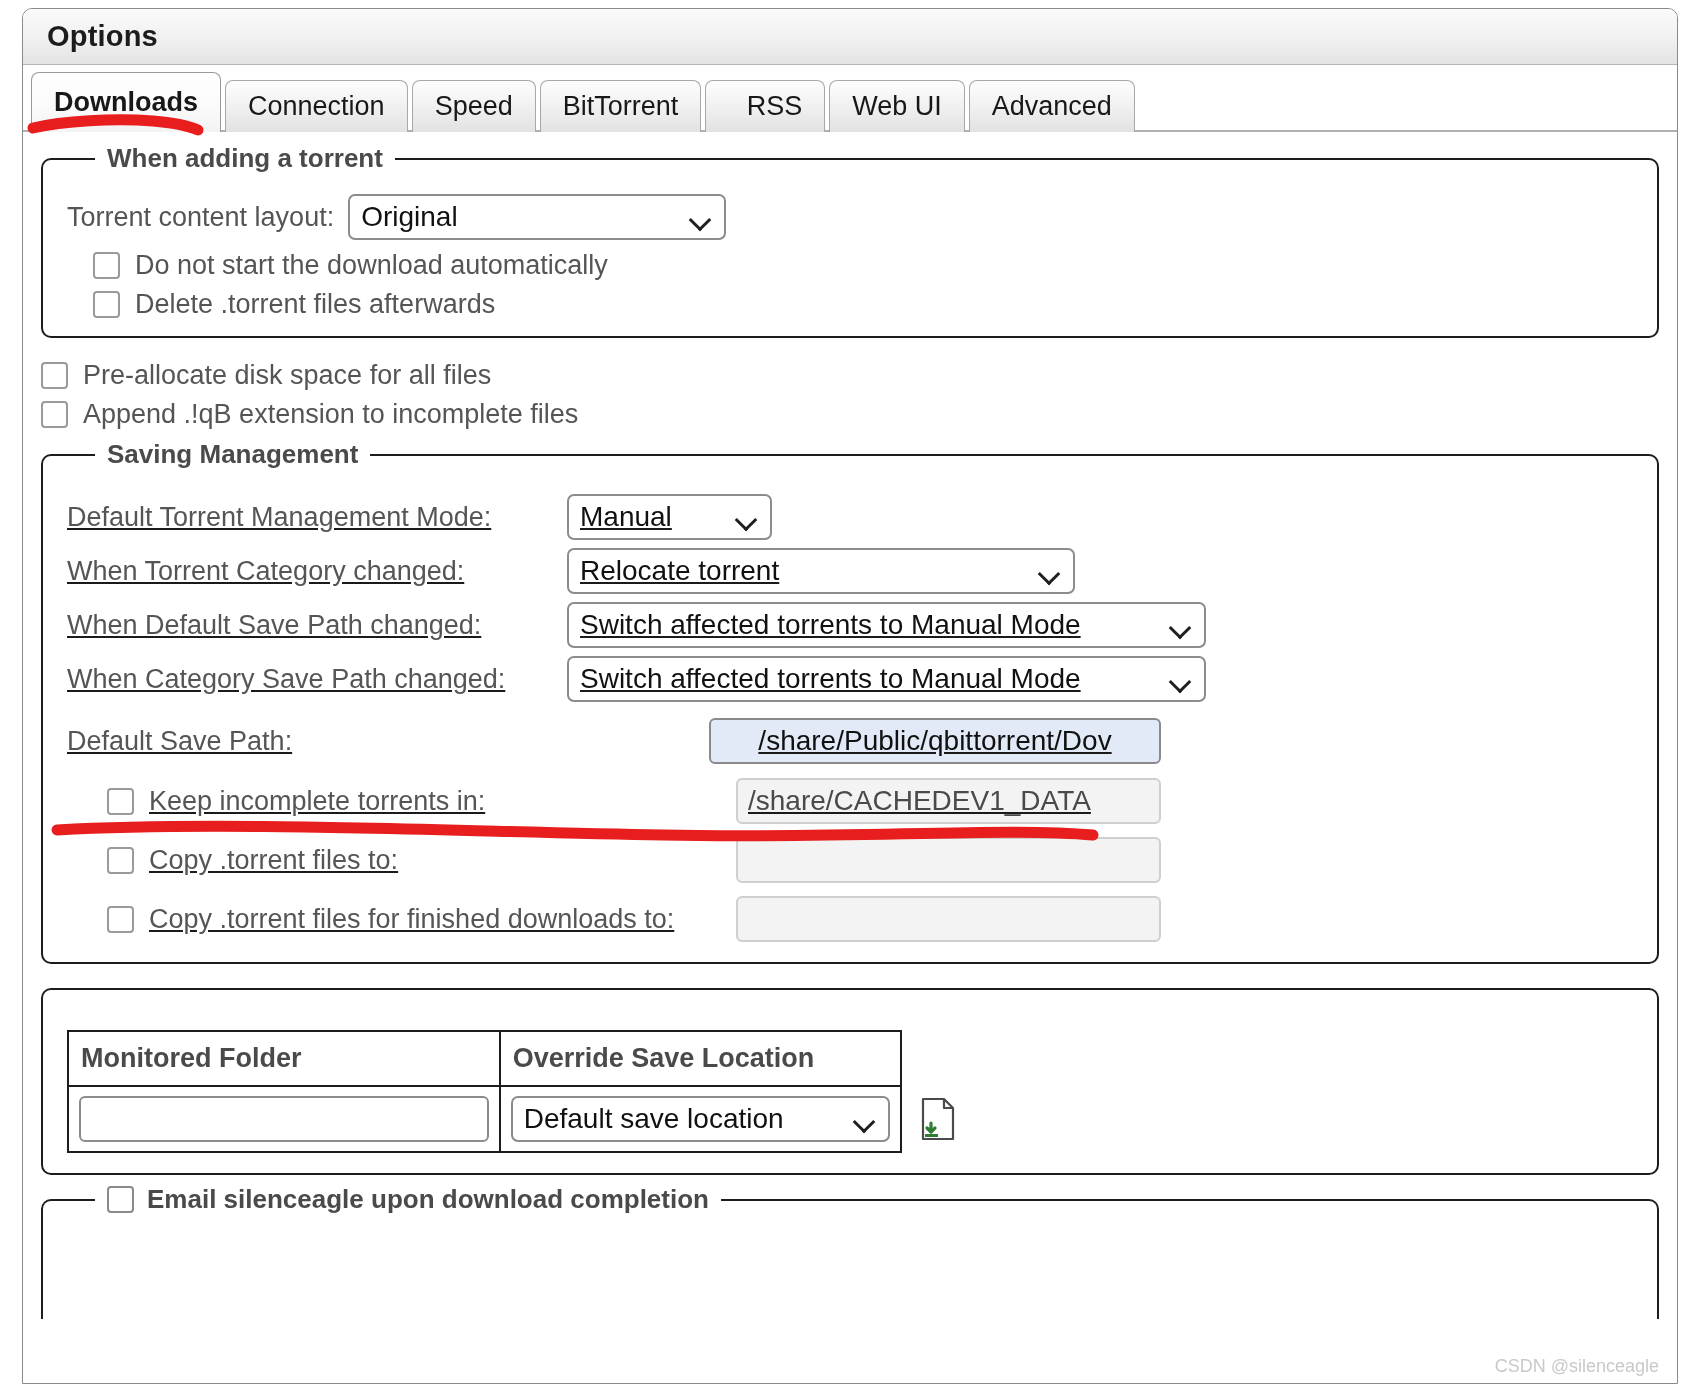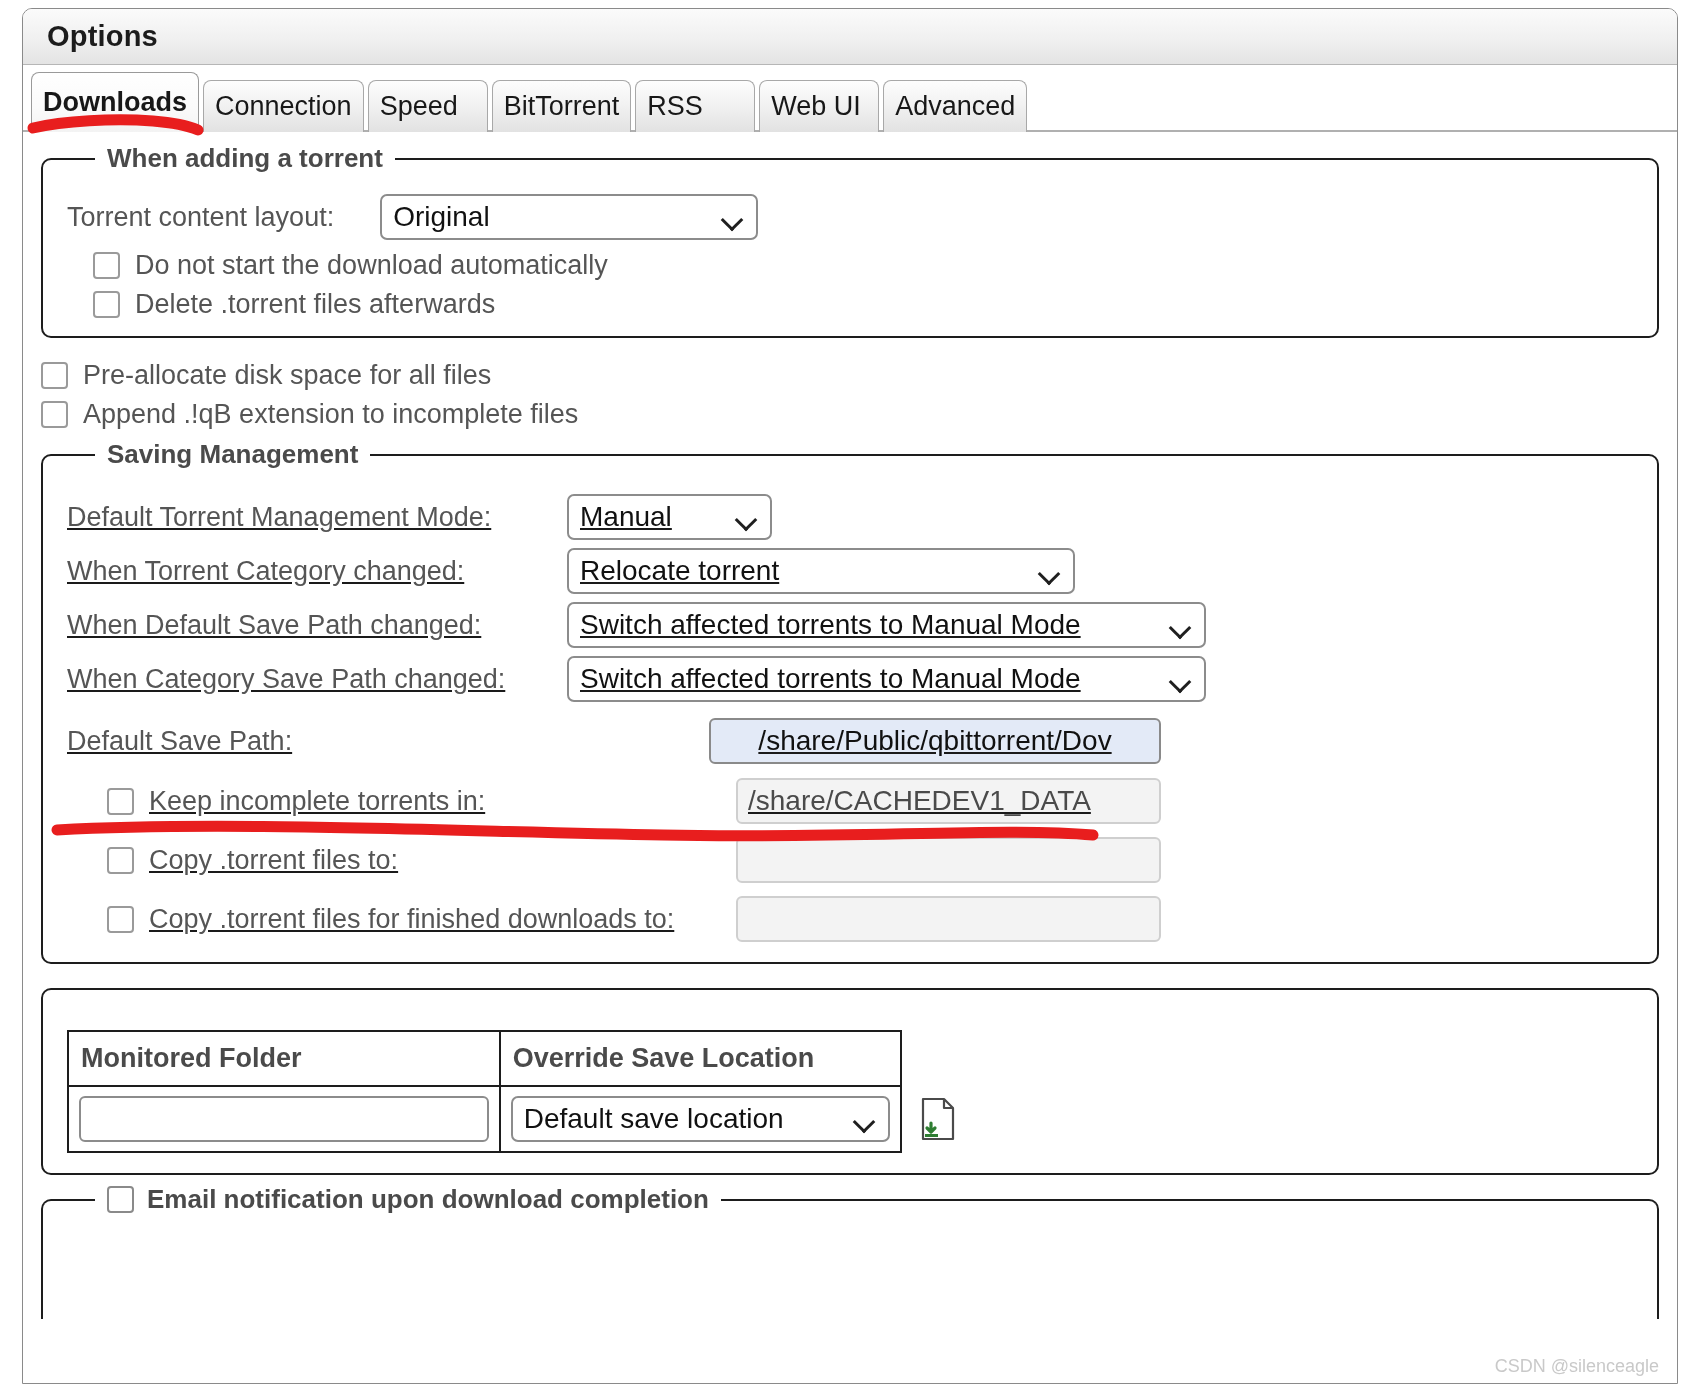--- a/index.html
+++ b/index.html
@@ -60,24 +60,24 @@
     display: flex;
     align-items: flex-end;
     height: 67px;
     position: relative;
     z-index: 2;
   }
   .tab {
     height: 52px;
     min-width: 120px;
     margin-right: 4px;
-    padding: 0 11px;
-    display: flex;
-    align-items: center;
-    justify-content: flex-start;
+    padding: 0 22px;
+    display: flex;
+    align-items: center;
+    justify-content: flex-end;
     background: linear-gradient(to bottom, #fdfdfd 0%, #f2f2f2 45%, #e2e2e2 100%);
     border: 1px solid #a8a8a8;
     border-bottom: none;
     border-radius: 8px 8px 0 0;
     font-size: 27px;
     color: #181818;
     box-sizing: border-box;
     white-space: nowrap;
   }
   .tab.active {
@@ -307,21 +307,21 @@
       </div>
     </div>
     <div id="tabline"></div>
   </div>
 
   <div id="content">
 
     <div class="groupbox" style="margin-top:26px; padding-bottom:14px;">
       <div class="legend">When adding a torrent</div>
 
-      <div class="row" style="margin-top:6px; margin-bottom:10px;gap:32px;">
+      <div class="row" style="margin-top:6px; margin-bottom:10px;">
         <span class="lbl" style="margin-right:14px;">Torrent content layout:</span>
         <div class="combo" style="width:378px;">
           <span>Original</span>
           <span class="chev"></span>
         </div>
       </div>
 
       <div class="row" style="margin-bottom:8px;">
         <span class="cb" style="margin-left:26px;"></span>
         <span class="lbl">Do not start the download automatically</span>
@@ -443,21 +443,21 @@
             <path d="M11 26 V34 M7 31 L11 35 L15 31" fill="none" stroke="#2e7d32" stroke-width="3.2" stroke-linecap="round" stroke-linejoin="round"></path>
             <rect x="5" y="37" width="13" height="3" fill="#2e7d32"></rect>
           </svg>
         </span>
       </div>
     </div>
 
     <div class="groupbox" style="margin-top:24px; height:120px; border-bottom:none; border-radius:10px 10px 0 0;">
       <div class="legend" style="left:52px; display:flex; align-items:center;">
         <span class="cb" style="margin-right:13px; border-color:#8a8a8a;"></span>
-        <span>Email notification upon download completion</span>
+        <span>Email silenceagle upon download completion</span>
       </div>
     </div>
 
   </div>
 
   <svg class="annot" style="left:0; top:0; width:1656px; height:1376px;" viewBox="0 0 1656 1376" xmlns="http://www.w3.org/2000/svg">
 
     <path d="M10 119 C40 112, 90 109, 130 112 C155 114, 168 118, 175 121" fill="none" stroke="#e81e1e" stroke-width="11" stroke-linecap="round"></path>
 
     <path d="M34 821 C200 812, 420 822, 640 826 C830 830, 980 818, 1070 826" fill="none" stroke="#e81e1e" stroke-width="11" stroke-linecap="round"></path>

